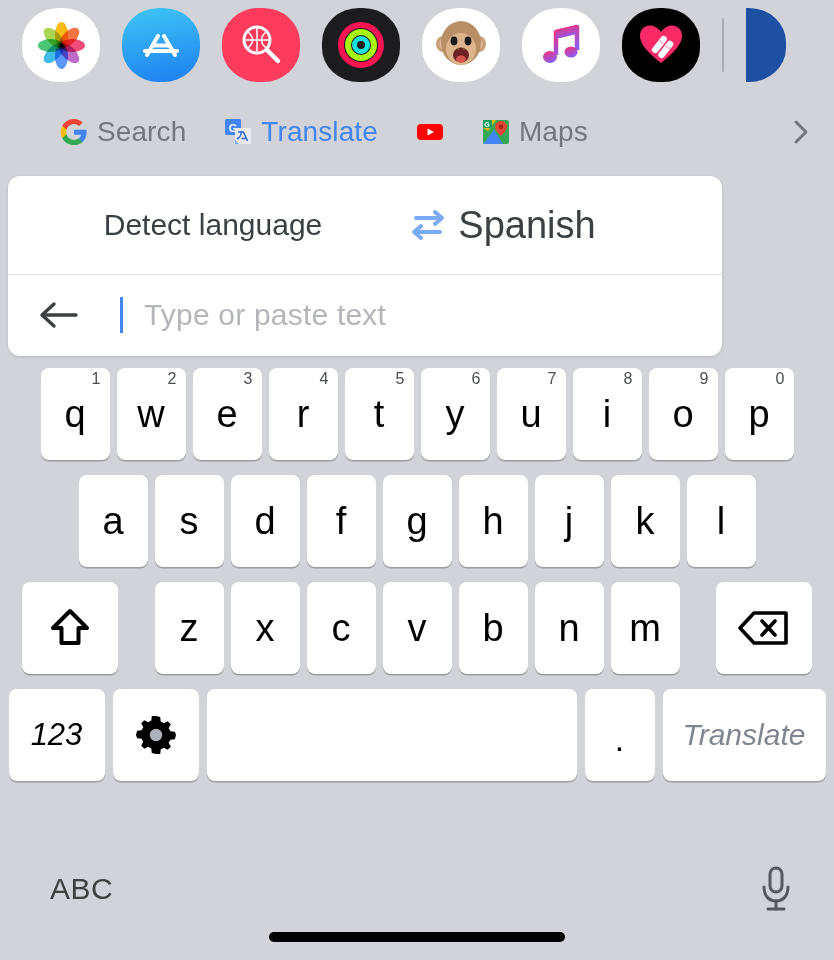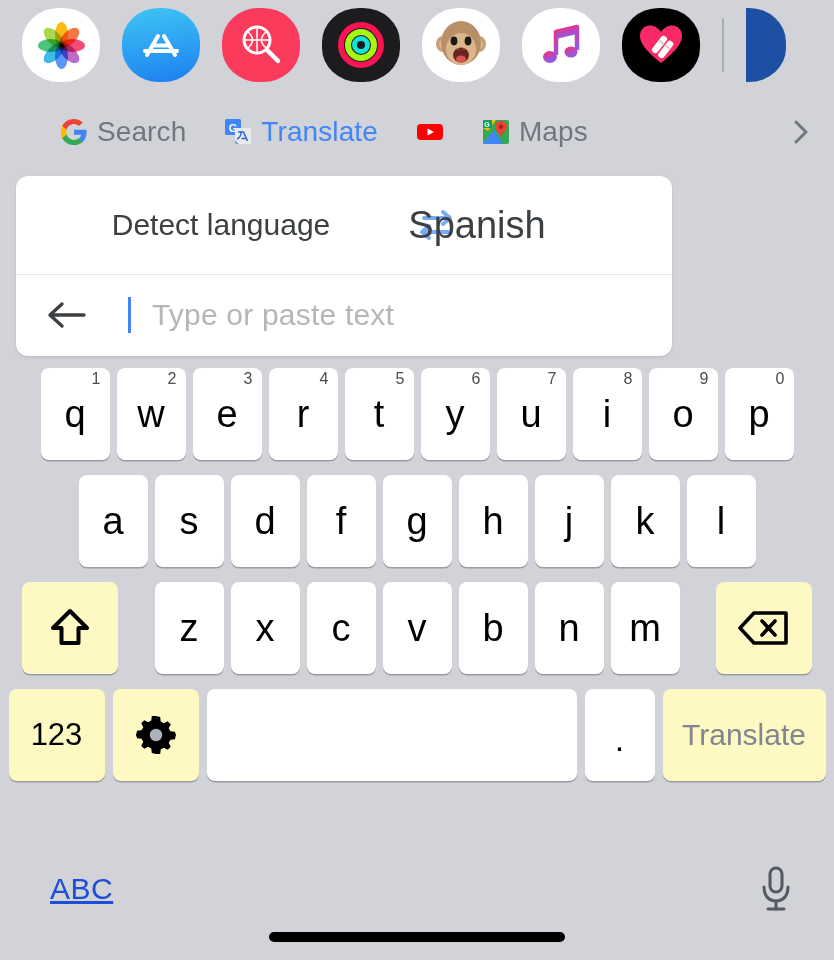--- a/index.html
+++ b/index.html
@@ -117,22 +117,22 @@
   .tab-more {
     margin-left: auto;
     width: 30px; height: 30px;
     position: relative;
     cursor: pointer;
   }
 
   
   .tcard {
     position: absolute;
-    left: 16px; top: 176px;
-    width: 656px; height: 180px;
+    left: 8px; top: 176px;
+    width: 714px; height: 180px;
     background: #ffffff;
     border-radius: 12px;
     box-shadow: 0 1px 3px rgba(0,0,0,.13);
     overflow: hidden;
   }
   .tcard-top {
     height: 99px;
     display: flex;
     align-items: center;
     border-bottom: 1px solid #e6e7ea;
@@ -205,21 +205,21 @@
     height: 92px;
     display: flex;
     align-items: center;
     justify-content: center;
     position: relative;
     font-size: 38px;
     color: #000;
     cursor: pointer;
     user-select: none;
   }
-  .key.gray { background: #fef9c3; }
+  .key.gray { background: #ffffff; font-style: italic; }
   .key .hint {
     position: absolute;
     top: 2px; right: 9px;
     font-size: 16px;
     color: #4a4d52;
   }
   
   .row1 .key { width: 69px; margin: 0 3.5px; }
   
   .row2 .key { width: 69px; margin: 0 3.5px; }
@@ -248,24 +248,23 @@
   .botbar {
     position: absolute;
     left: 0; top: 848px;
     width: 834px; height: 82px;
     display: flex;
     align-items: center;
     padding: 0 40px 0 50px;
   }
   .abc {
     font-size: 30px;
-    color: #1d4ed8;
+    color: #404040;
     cursor: pointer;
     letter-spacing: .5px;
-    text-decoration: underline;
   }
   .mic {
     margin-left: auto;
     width: 36px; height: 48px;
     cursor: pointer;
   }
   .home-ind {
     position: absolute;
     left: 50%; bottom: 18px;
     transform: translateX(-50%);

